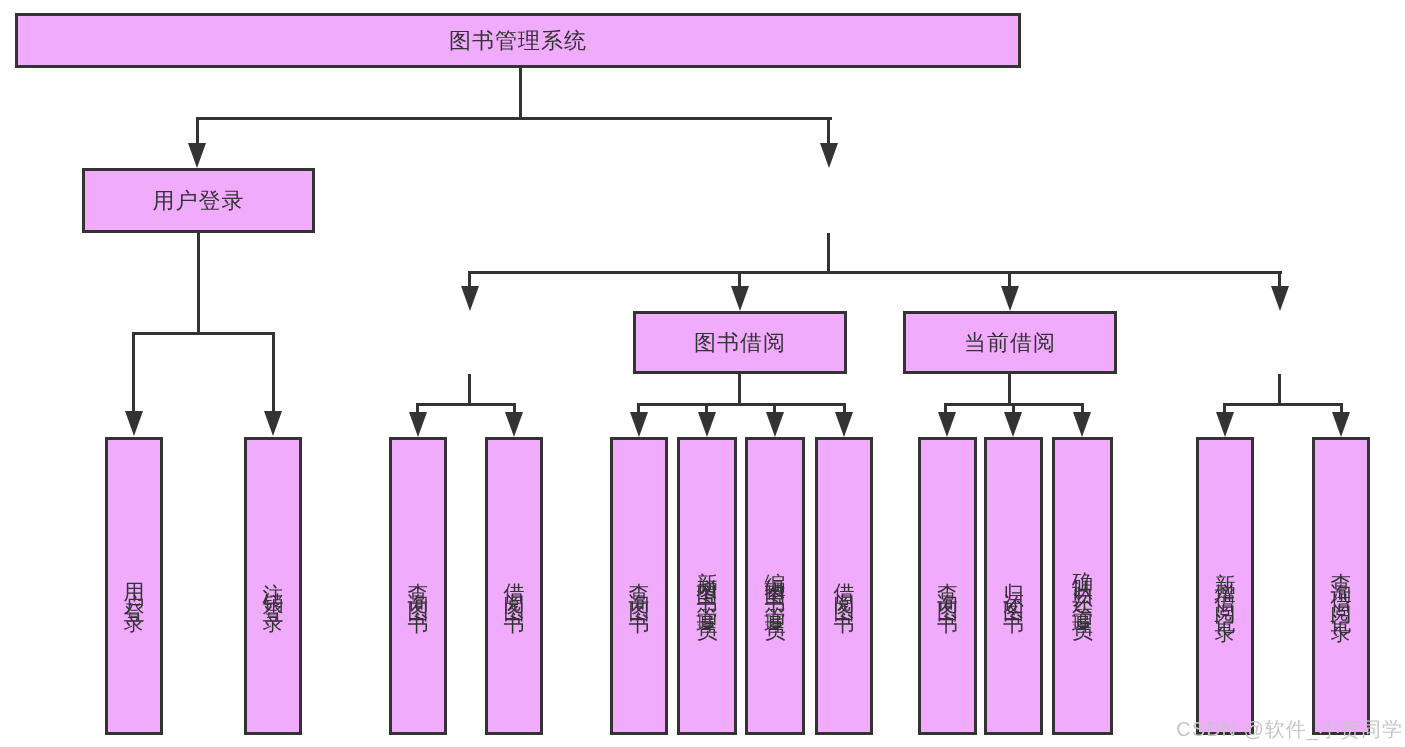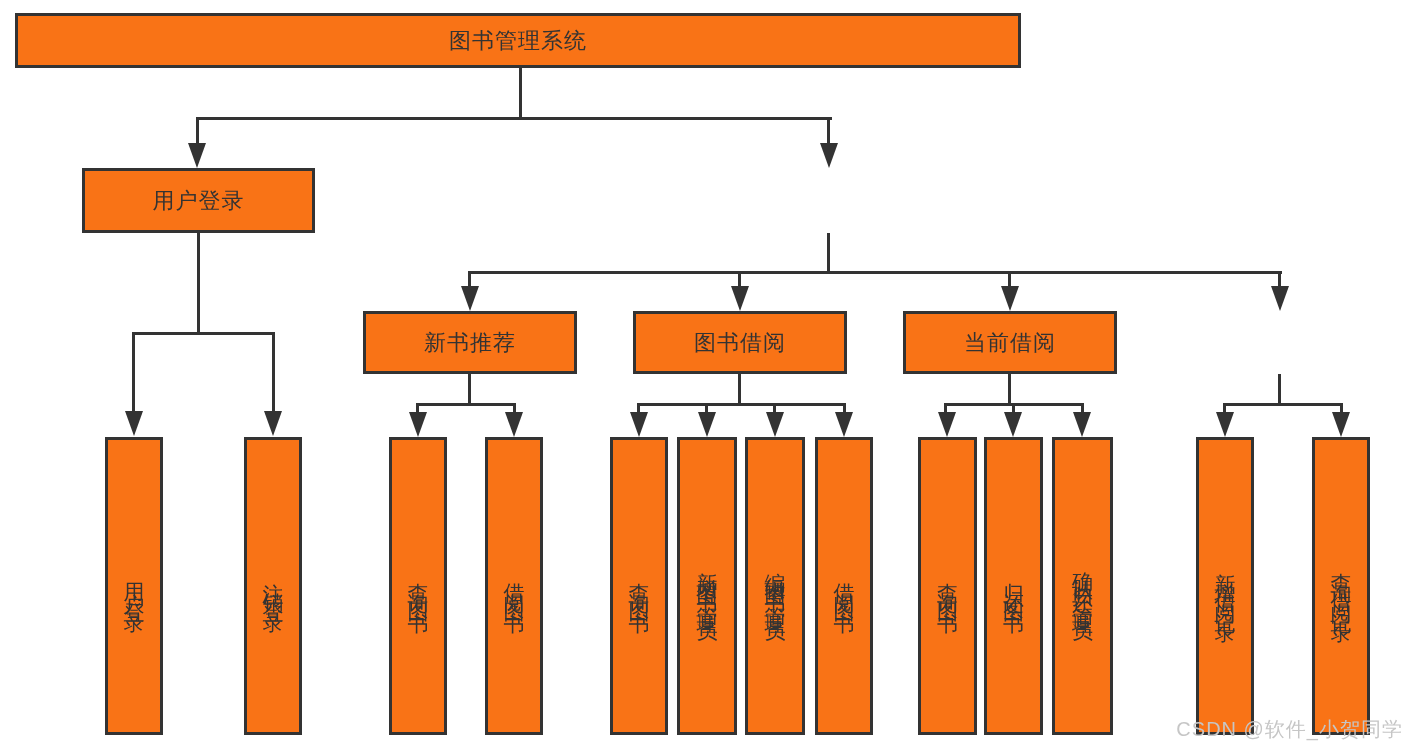--- a/index.html
+++ b/index.html
@@ -1,21 +1,21 @@
 <!DOCTYPE html>
 <html><head>
 <meta charset="utf-8">
 <style>
   html,body{margin:0;padding:0;background:#ffffff;}
   #canvas{
     position:relative;width:1405px;height:747px;background:#ffffff;overflow:hidden;
     font-family:"Liberation Sans","DejaVu Sans",sans-serif;color:#333333;
   }
   .box{
-    position:absolute;box-sizing:border-box;border:3px solid #333333;background:#f97316;
+    position:absolute;box-sizing:border-box;border:3px solid #333333;background:#f0abfc;
     display:flex;align-items:center;justify-content:center;color:#333333;
   }
   .hbox{font-size:22px;letter-spacing:1px;}
   .vbox{
     writing-mode:vertical-rl;text-orientation:mixed;
     font-size:21px;letter-spacing:10px;line-height:1.05;
   }
   .vbox-long{letter-spacing:7px;}
   .line{position:absolute;background:#333333;}
   .arrowhead{
@@ -59,23 +59,20 @@
   <div class="line" style="left:468px;top:271px;width:814px;height:3px"></div>
   <div class="line" style="left:468px;top:271px;width:3px;height:16px"></div>
   <div class="arrowhead" style="left:461px;top:286px"></div>
   <div class="line" style="left:738px;top:271px;width:3px;height:16px"></div>
   <div class="arrowhead" style="left:731px;top:286px"></div>
   <div class="line" style="left:1008px;top:271px;width:3px;height:16px"></div>
   <div class="arrowhead" style="left:1001px;top:286px"></div>
   <div class="line" style="left:1278px;top:271px;width:3px;height:16px"></div>
   <div class="arrowhead" style="left:1271px;top:286px"></div>
 
-  <div class="box hbox" style="left:363px;top:311px;width:214px;height:63px">
-    <span>新书推荐</span>
-  </div>
   <div class="box hbox" style="left:633px;top:311px;width:214px;height:63px">
     <span>图书借阅</span>
   </div>
   <div class="box hbox" style="left:903px;top:311px;width:214px;height:63px">
     <span>当前借阅</span>
   </div>
 
   <div class="line" style="left:468px;top:374px;width:3px;height:32px"></div>
   <div class="line" style="left:416px;top:403px;width:100px;height:3px"></div>
   <div class="line" style="left:416px;top:403px;width:3px;height:10px"></div>

